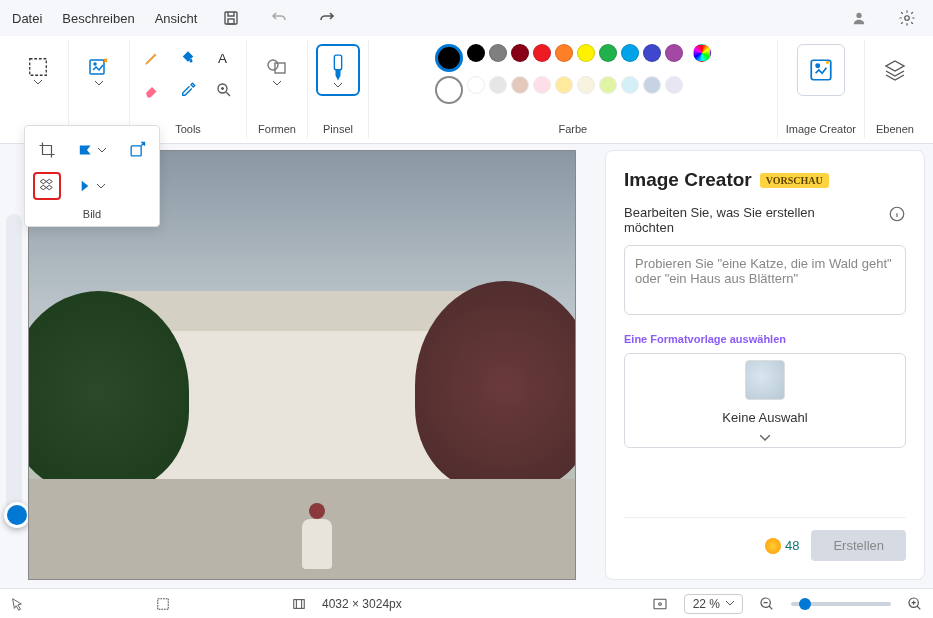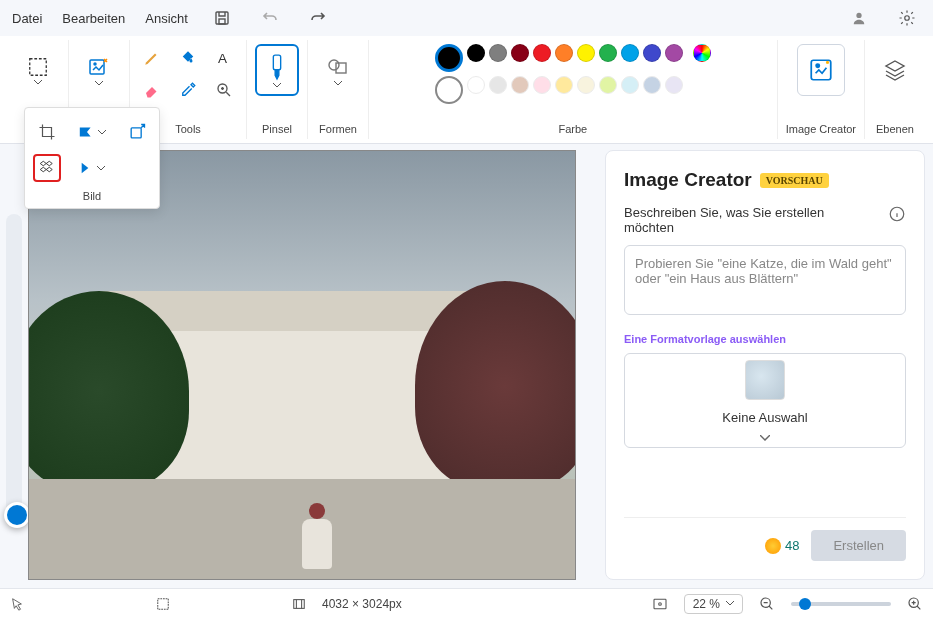--- a/index.html
+++ b/index.html
@@ -13,21 +13,21 @@
 .ribbon-label { font-size: 11px; color: #444; margin-top: 2px; }
 .ribbon-tools { display: flex; flex-direction: column; gap: 4px; }
 .tool-row { display: flex; gap: 8px; align-items: center; }
 .tool-btn { width: 28px; height: 28px; display: flex; align-items: center; justify-content: center; cursor: pointer; border-radius: 4px; }
 .big-btn { width: 44px; height: 52px; display: flex; flex-direction: column; align-items: center; justify-content: center; cursor: pointer; border-radius: 6px; gap: 2px; }
 .colors { display: flex; flex-direction: column; gap: 4px; }
 .color-row { display: flex; gap: 4px; }
 .swatch { width: 18px; height: 18px; border-radius: 50%; border: 1px solid rgba(0,0,0,0.15); cursor: pointer; }
 .swatch.big { width: 28px; height: 28px; border: 3px solid #0078d4; }
 .swatch.empty { background: #fff; border: 1px solid #ccc; }
-.dropdown-popup { position: absolute; top: 107px; left: 24px; width: 136px; background: #fff; border: 1px solid #ddd; border-radius: 4px; box-shadow: 0 4px 12px rgba(0,0,0,0.1); z-index: 10; padding: 6px; }
+.dropdown-popup { position: absolute; top: 125px; left: 24px; width: 136px; background: #fff; border: 1px solid #ddd; border-radius: 4px; box-shadow: 0 4px 12px rgba(0,0,0,0.1); z-index: 10; padding: 6px; }
 .popup-row { display: flex; justify-content: space-between; align-items: center; padding: 4px 2px; }
 .popup-icon { width: 28px; height: 28px; display: flex; align-items: center; justify-content: center; cursor: pointer; border-radius: 4px; }
 .popup-icon.highlighted { border: 2px solid #e02020; }
 .popup-label { text-align: center; font-size: 11px; color: #444; padding-top: 4px; }
 .main-area { flex: 1; display: flex; overflow: hidden; }
 .canvas-area { flex: 1; background: #f5f7fb; position: relative; padding: 6px 0 0 28px; }
 .canvas-img { width: 548px; height: 430px; background: linear-gradient(180deg,#8a98a3 0%,#b8c2c8 35%,#c8cec9 55%,#aab4a8 100%); position: relative; border: 1px solid #888; overflow: hidden; }
 .vslider { position: absolute; left: 6px; top: 70px; width: 16px; height: 310px; background: #e8ecf2; border-radius: 8px; }
 .vslider::after { content:''; position:absolute; left:-2px; bottom:-4px; width:20px; height:20px; background:#0078d4; border-radius:50%; border:3px solid #fff; box-shadow:0 2px 6px rgba(0,0,0,0.3); }
 .side-panel { width: 320px; background: #fff; border-radius: 8px; margin: 6px 8px 8px 4px; padding: 18px; display: flex; flex-direction: column; border:1px solid #e4e7ee; }
@@ -56,21 +56,21 @@
 .ground { position:absolute; bottom:0; left:0; right:0; height:100px; background:#b8b4aa; }
 .person { position:absolute; bottom:10px; left:50%; width:30px; height:50px; background:#e8e4dc; border-radius:8px 8px 4px 4px; }
 .person::before { content:''; position:absolute; top:-16px; left:7px; width:16px; height:16px; background:#8a3a3a; border-radius:50%; }
 svg { display: block; }
 </style>
 </head>
 <body>
 
 <div class="menubar">
   <span>Datei</span>
-  <span>Bearbeiten</span>
+  <span>Beschreiben</span>
   <span>Ansicht</span>
   <div class="icon-btn">
       <svg width="16" height="16" viewBox="0 0 16 16" fill="none" stroke="#555" stroke-width="1.4">
         <rect x="2" y="2" width="12" height="12" rx="1"></rect>
         <path d="M5 2v4h6V2"></path>
         <rect x="5" y="9" width="6" height="5"></rect>
       </svg>
     </div>
   <div class="icon-btn">
       <svg width="16" height="16" viewBox="0 0 16 16" fill="none" stroke="#aaa" stroke-width="1.6">
@@ -160,43 +160,43 @@
               <circle cx="10" cy="10" r="6"></circle>
               <path d="M15 15l5 5M8 10h4M10 8v4"></path>
             </svg>
           </div>
       </div>
     </div>
     <span class="ribbon-label">Tools</span>
   </div>
 
   <div class="ribbon-group">
+    <div class="big-btn">
+      <svg width="24" height="24" viewBox="0 0 24 24" fill="none" stroke="#777" stroke-width="1.4">
+          <circle cx="8" cy="10" r="5"></circle>
+          <rect x="10" y="8" width="10" height="10"></rect>
+        </svg>
+      <svg width="8" height="5" viewBox="0 0 8 5">
+          <path d="M0 0l4 4 4-4" fill="none" stroke="#555"></path>
+        </svg>
+    </div>
+    <span class="ribbon-label">Formen</span>
+  </div>
+
+  <div class="ribbon-group">
     <div class="big-btn brush-active">
       <svg width="22" height="28" viewBox="0 0 24 30" fill="none" stroke="#0078d4" stroke-width="1.5">
           <rect x="8" y="2" width="8" height="16" rx="2"></rect>
           <path d="M10 18v6l2 4 2-4v-6" fill="#0078d4"></path>
         </svg>
       <svg width="8" height="5" viewBox="0 0 8 5">
           <path d="M0 0l4 4 4-4" fill="none" stroke="#555"></path>
         </svg>
     </div>
     <span class="ribbon-label">Pinsel</span>
-  </div>
-
-  <div class="ribbon-group">
-    <div class="big-btn">
-      <svg width="24" height="24" viewBox="0 0 24 24" fill="none" stroke="#777" stroke-width="1.4">
-          <circle cx="8" cy="10" r="5"></circle>
-          <rect x="10" y="8" width="10" height="10"></rect>
-        </svg>
-      <svg width="8" height="5" viewBox="0 0 8 5">
-          <path d="M0 0l4 4 4-4" fill="none" stroke="#555"></path>
-        </svg>
-    </div>
-    <span class="ribbon-label">Formen</span>
   </div>
 
   <div class="ribbon-group" style="flex:1">
     <div class="colors">
       <div class="color-row" id="color-row-1">
         <div class="swatch big" style="background:#000"></div>
       <div class="swatch" style="background: rgb(0, 0, 0);"></div>
           <div class="swatch" style="background: rgb(127, 127, 127);"></div>
           <div class="swatch" style="background: rgb(136, 0, 22);"></div>
           <div class="swatch" style="background: rgb(237, 28, 36);"></div>
@@ -299,21 +299,21 @@
       <div class="person"></div>
     </div>
   </div>
 
   <div class="side-panel">
     <div class="side-title">
       <span>Image Creator</span>
       <span class="badge">VORSCHAU</span>
     </div>
     <div class="side-sub">
-      <span style="max-width:230px">Beschreiben Sie, was Sie erstellen möchten</span>
+      <span style="max-width:230px">Bearbeiten Sie, was Sie erstellen möchten</span>
       <svg width="18" height="18" viewBox="0 0 24 24" fill="none" stroke="#666" stroke-width="1.6">
           <circle cx="12" cy="12" r="9"></circle>
           <path d="M12 8v.01M12 11v5"></path>
         </svg>
     </div>
     <div class="prompt-box">Probieren Sie "eine Katze, die im Wald geht" oder "ein Haus aus Blättern"</div>
     <div class="style-label">Eine Formatvorlage auswählen</div>
     <div class="style-select">
       <div class="style-thumb"></div>
       <span>Keine Auswahl</span>

